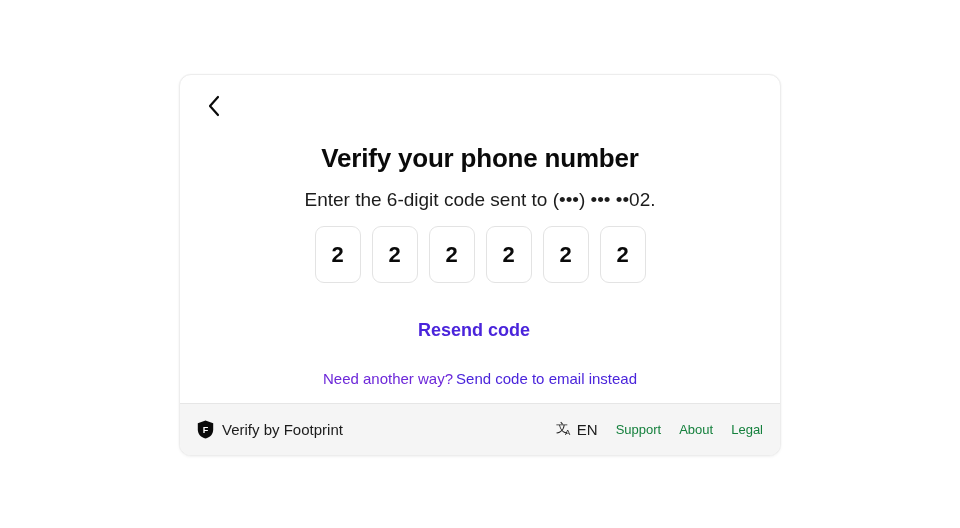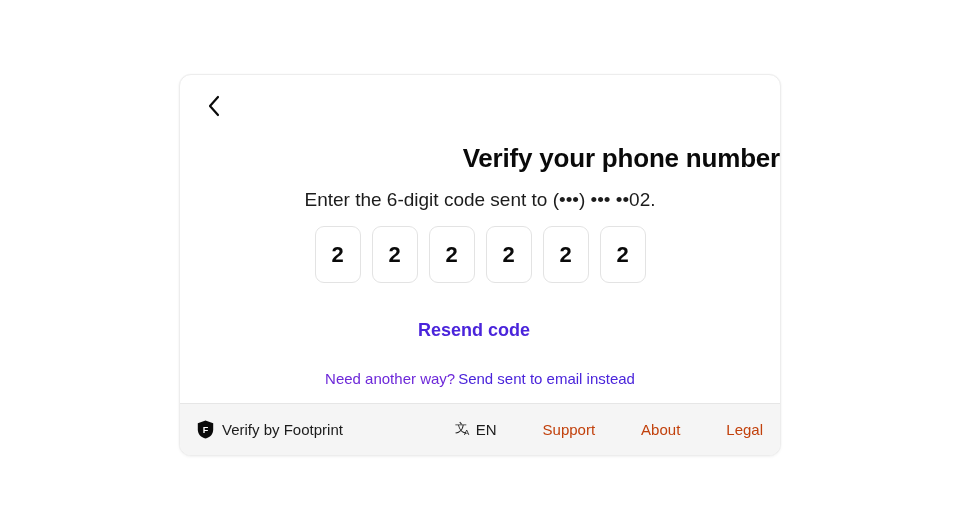--- a/index.html
+++ b/index.html
@@ -60,21 +60,21 @@
   }
   .back-btn svg { display: block; }
 
   
   .title {
     margin: 0;
     position: absolute;
     left: 0;
     right: 0;
     top: 68px;
-    text-align: right;
+    text-align: center;
     font-size: 26px;
     font-weight: bold;
     color: #0A0A0A;
     letter-spacing: -0.2px;
     line-height: 1.2;
   }
 
   .subtitle {
     margin: 0;
     position: absolute;
@@ -184,25 +184,24 @@
     gap: 4px;
     background: none;
     border: none;
     padding: 0;
     font-size: 15px;
     color: #1C1C1C;
     cursor: pointer;
     font-family: "Liberation Sans", sans-serif;
   }
   .footer-link {
-    font-size: 15px;
-    color: #c2410c;
+    font-size: 13px;
+    color: #15803d;
     text-decoration: none;
     cursor: pointer;
-    margin-left: 28px;
   }
 </style>
 </head>
 <body>
 
 <div id="stage">
 
   <div class="card">
 
     <div class="card-body">
@@ -224,21 +223,21 @@
         <div class="otp-cell">2</div>
         <div class="otp-cell">2</div>
         <div class="otp-cell">2</div>
         <div class="otp-cell">2</div>
         <div class="otp-cell">2</div>
       </div>
 
       <button class="resend">Resend code</button>
 
       <div class="alt-row">
-        <span class="alt-prompt">Need another way?</span><a class="alt-link">Send sent to email instead</a>
+        <span class="alt-prompt">Need another way?</span><a class="alt-link">Send code to email instead</a>
       </div>
 
     </div>
 
     <div class="card-footer">
 
       <div class="secured">
         <span>
           <svg class="shield-icon" width="17" height="19" viewBox="0 0 17 19" aria-hidden="true">
             <path d="M8.5 0.6 L16.2 3.3 V9.4 C16.2 14.2 12.9 17.2 8.5 18.6 C4.1 17.2 0.8 14.2 0.8 9.4 V3.3 Z" fill="#0A0A0A"></path>

